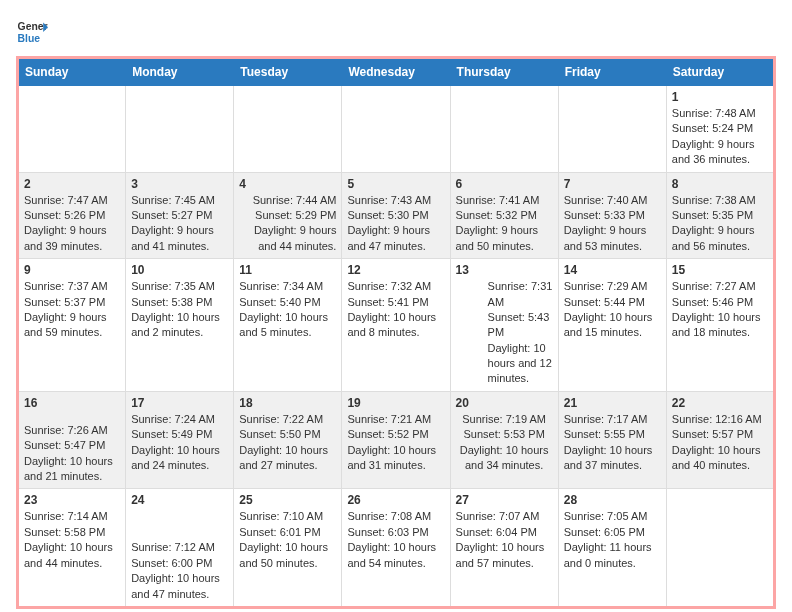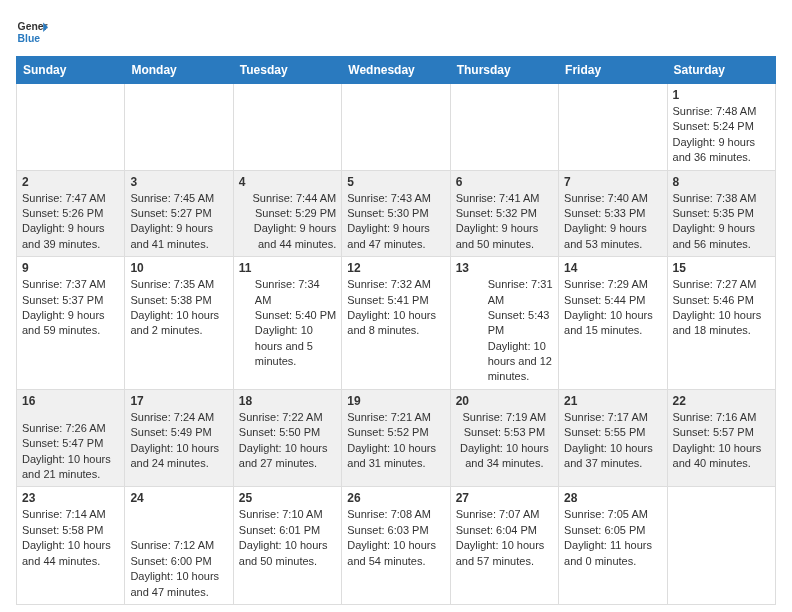--- a/index.html
+++ b/index.html
@@ -33,21 +33,21 @@
       font-weight: normal;
       color: #333;
     }
     .location-title {
       font-size: 14px;
       color: #555;
     }
     .calendar-table {
       width: 100%;
       border-collapse: collapse;
-      border: 1px solid #fca5a5;
+      border: 3px solid #fca5a5;
     }
     .calendar-table th {
       background-color: #2a7abf;
       color: white;
       text-align: left;
       padding: 6px 6px;
       font-size: 12px;
       font-weight: bold;
       border: 1px solid #2a7abf;
     }
@@ -177,21 +177,21 @@
 Daylight: 9 hours and 59 minutes.</div>
         </td>
         <td>
           <span class="day-number">10</span>
           <div class="day-detail" style="white-space: pre-line;">Sunrise: 7:35 AM
 Sunset: 5:38 PM
 Daylight: 10 hours and 2 minutes.</div>
         </td>
         <td>
           <span class="day-number">11</span>
-          <div class="day-detail" style="white-space: pre-line; margin-left: 16px;">Sunrise: 7:34 AM
+          <div class="day-detail" style="white-space: pre-line;">Sunrise: 7:34 AM
 Sunset: 5:40 PM
 Daylight: 10 hours and 5 minutes.</div>
         </td>
         <td>
           <span class="day-number">12</span>
           <div class="day-detail" style="white-space: pre-line;">Sunrise: 7:32 AM
 Sunset: 5:41 PM
 Daylight: 10 hours and 8 minutes.</div>
         </td>
         <td>
@@ -245,21 +245,21 @@
 Daylight: 10 hours and 34 minutes.</div>
         </td>
         <td>
           <span class="day-number">21</span>
           <div class="day-detail" style="white-space: pre-line;">Sunrise: 7:17 AM
 Sunset: 5:55 PM
 Daylight: 10 hours and 37 minutes.</div>
         </td>
         <td>
           <span class="day-number">22</span>
-          <div class="day-detail" style="white-space: pre-line;">Sunrise: 7:16 AM
+          <div class="day-detail" style="white-space: pre-line;">Sunrise: 12:16 AM
 Sunset: 5:57 PM
 Daylight: 10 hours and 40 minutes.</div>
         </td>
       </tr>
       <tr class="row-white">
         <td>
           <span class="day-number">23</span>
           <div class="day-detail" style="white-space: pre-line;">Sunrise: 7:14 AM
 Sunset: 5:58 PM
 Daylight: 10 hours and 44 minutes.</div>

